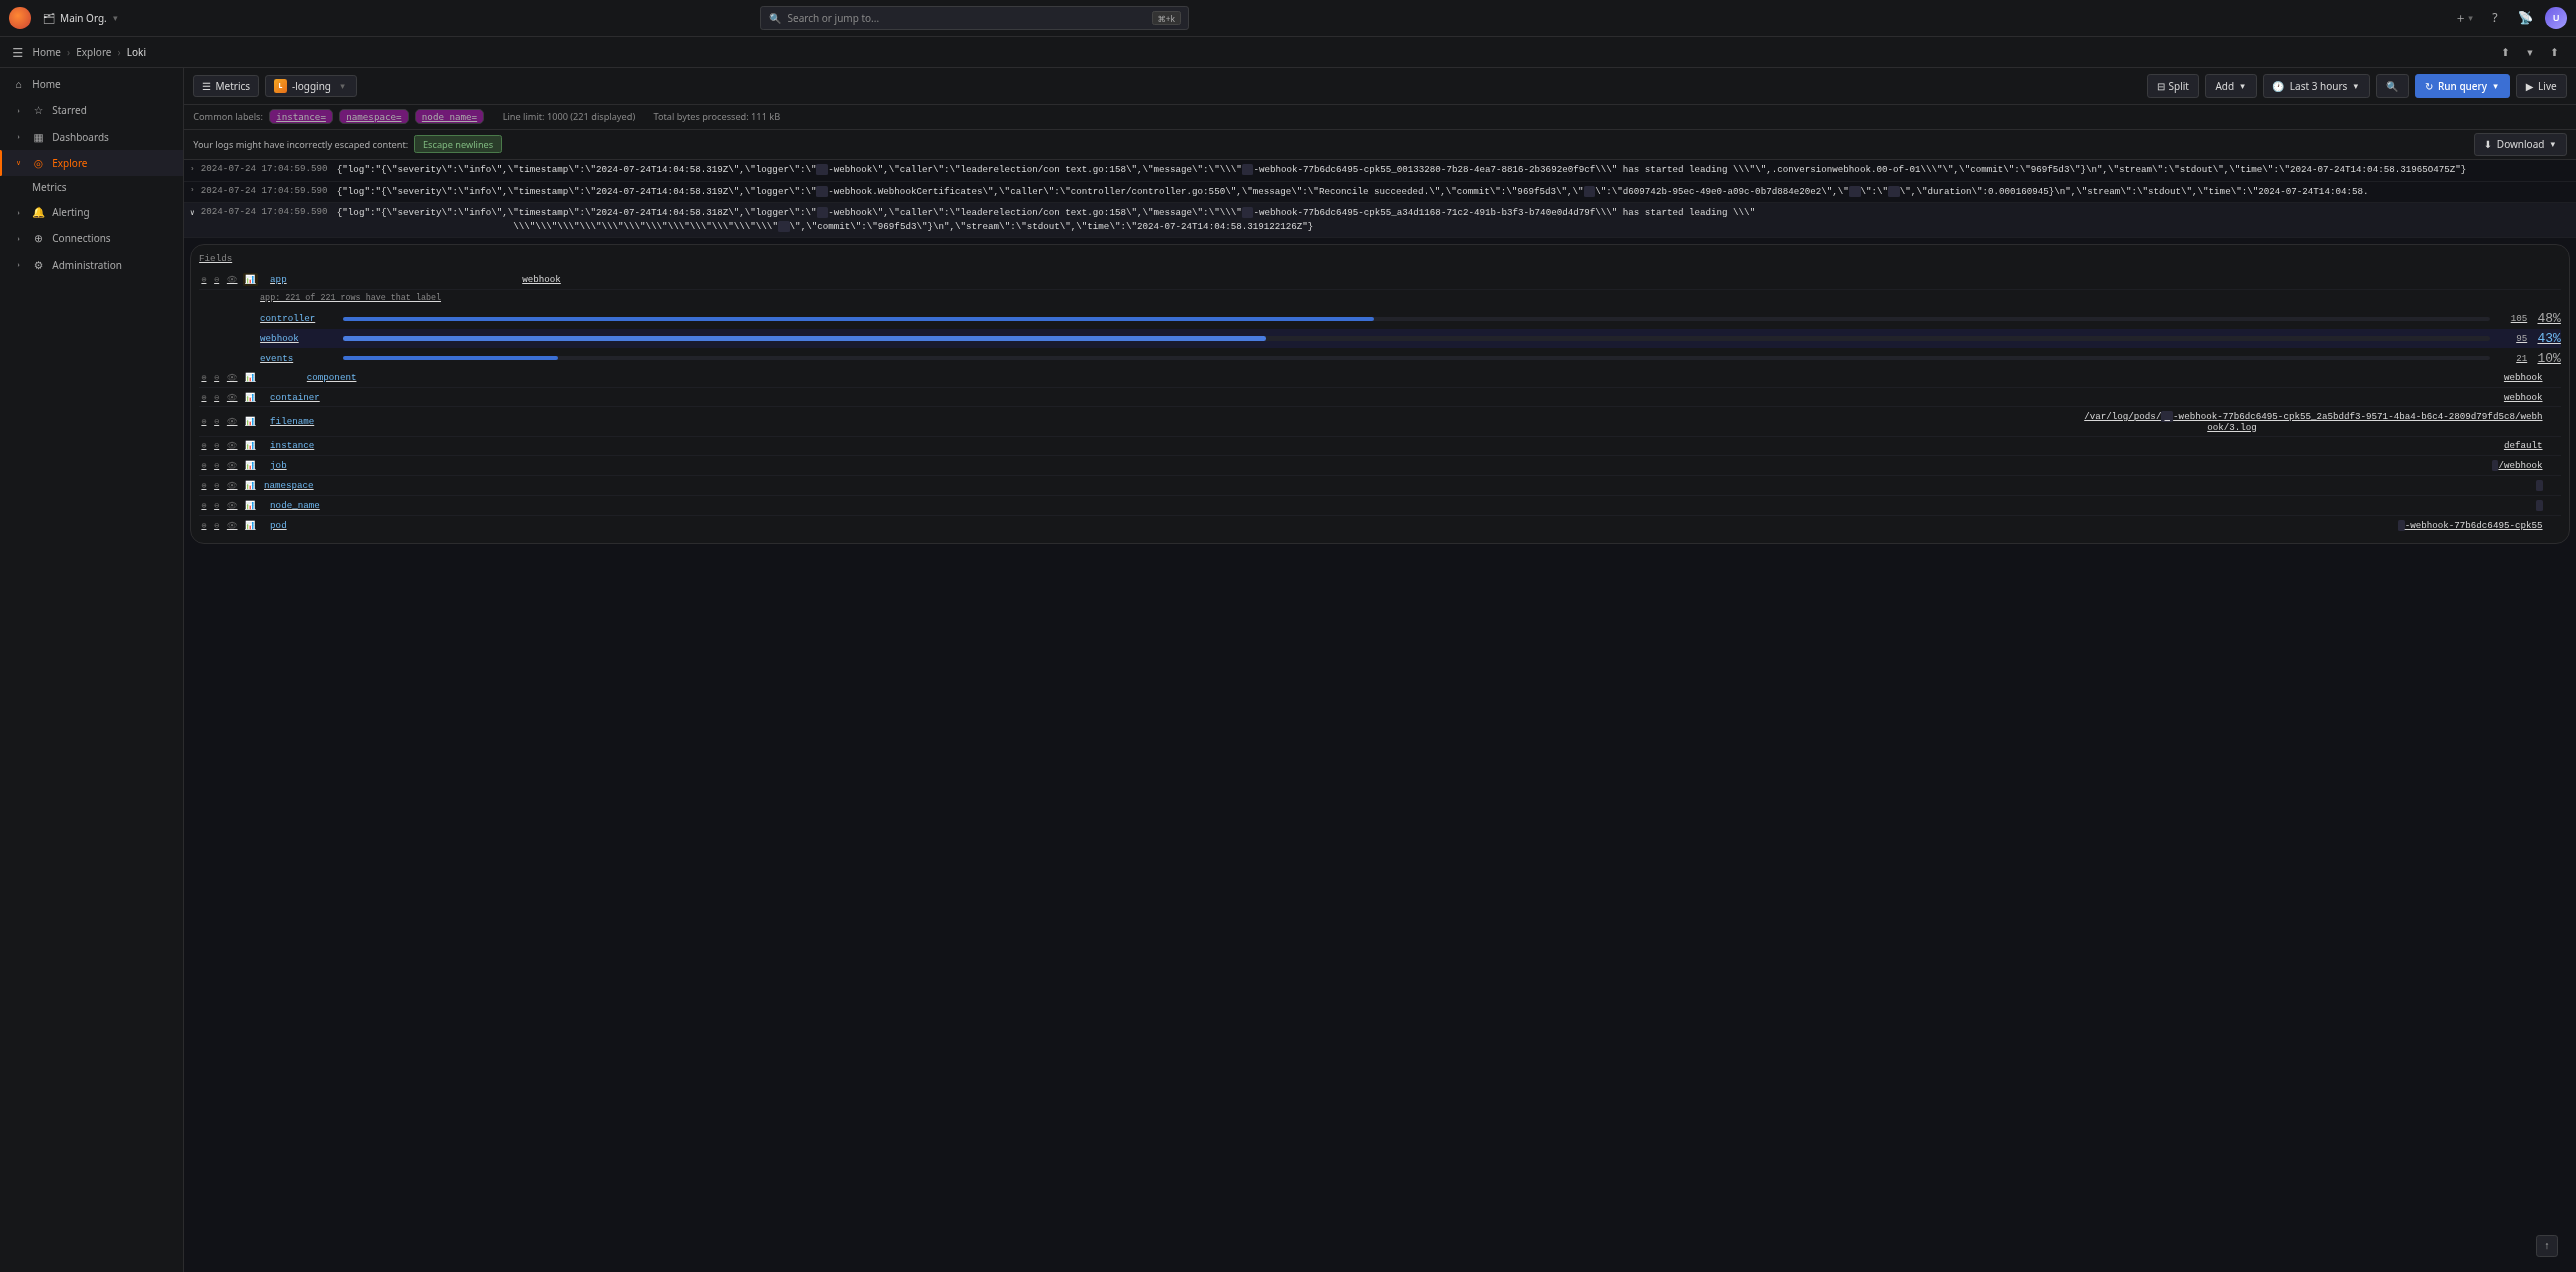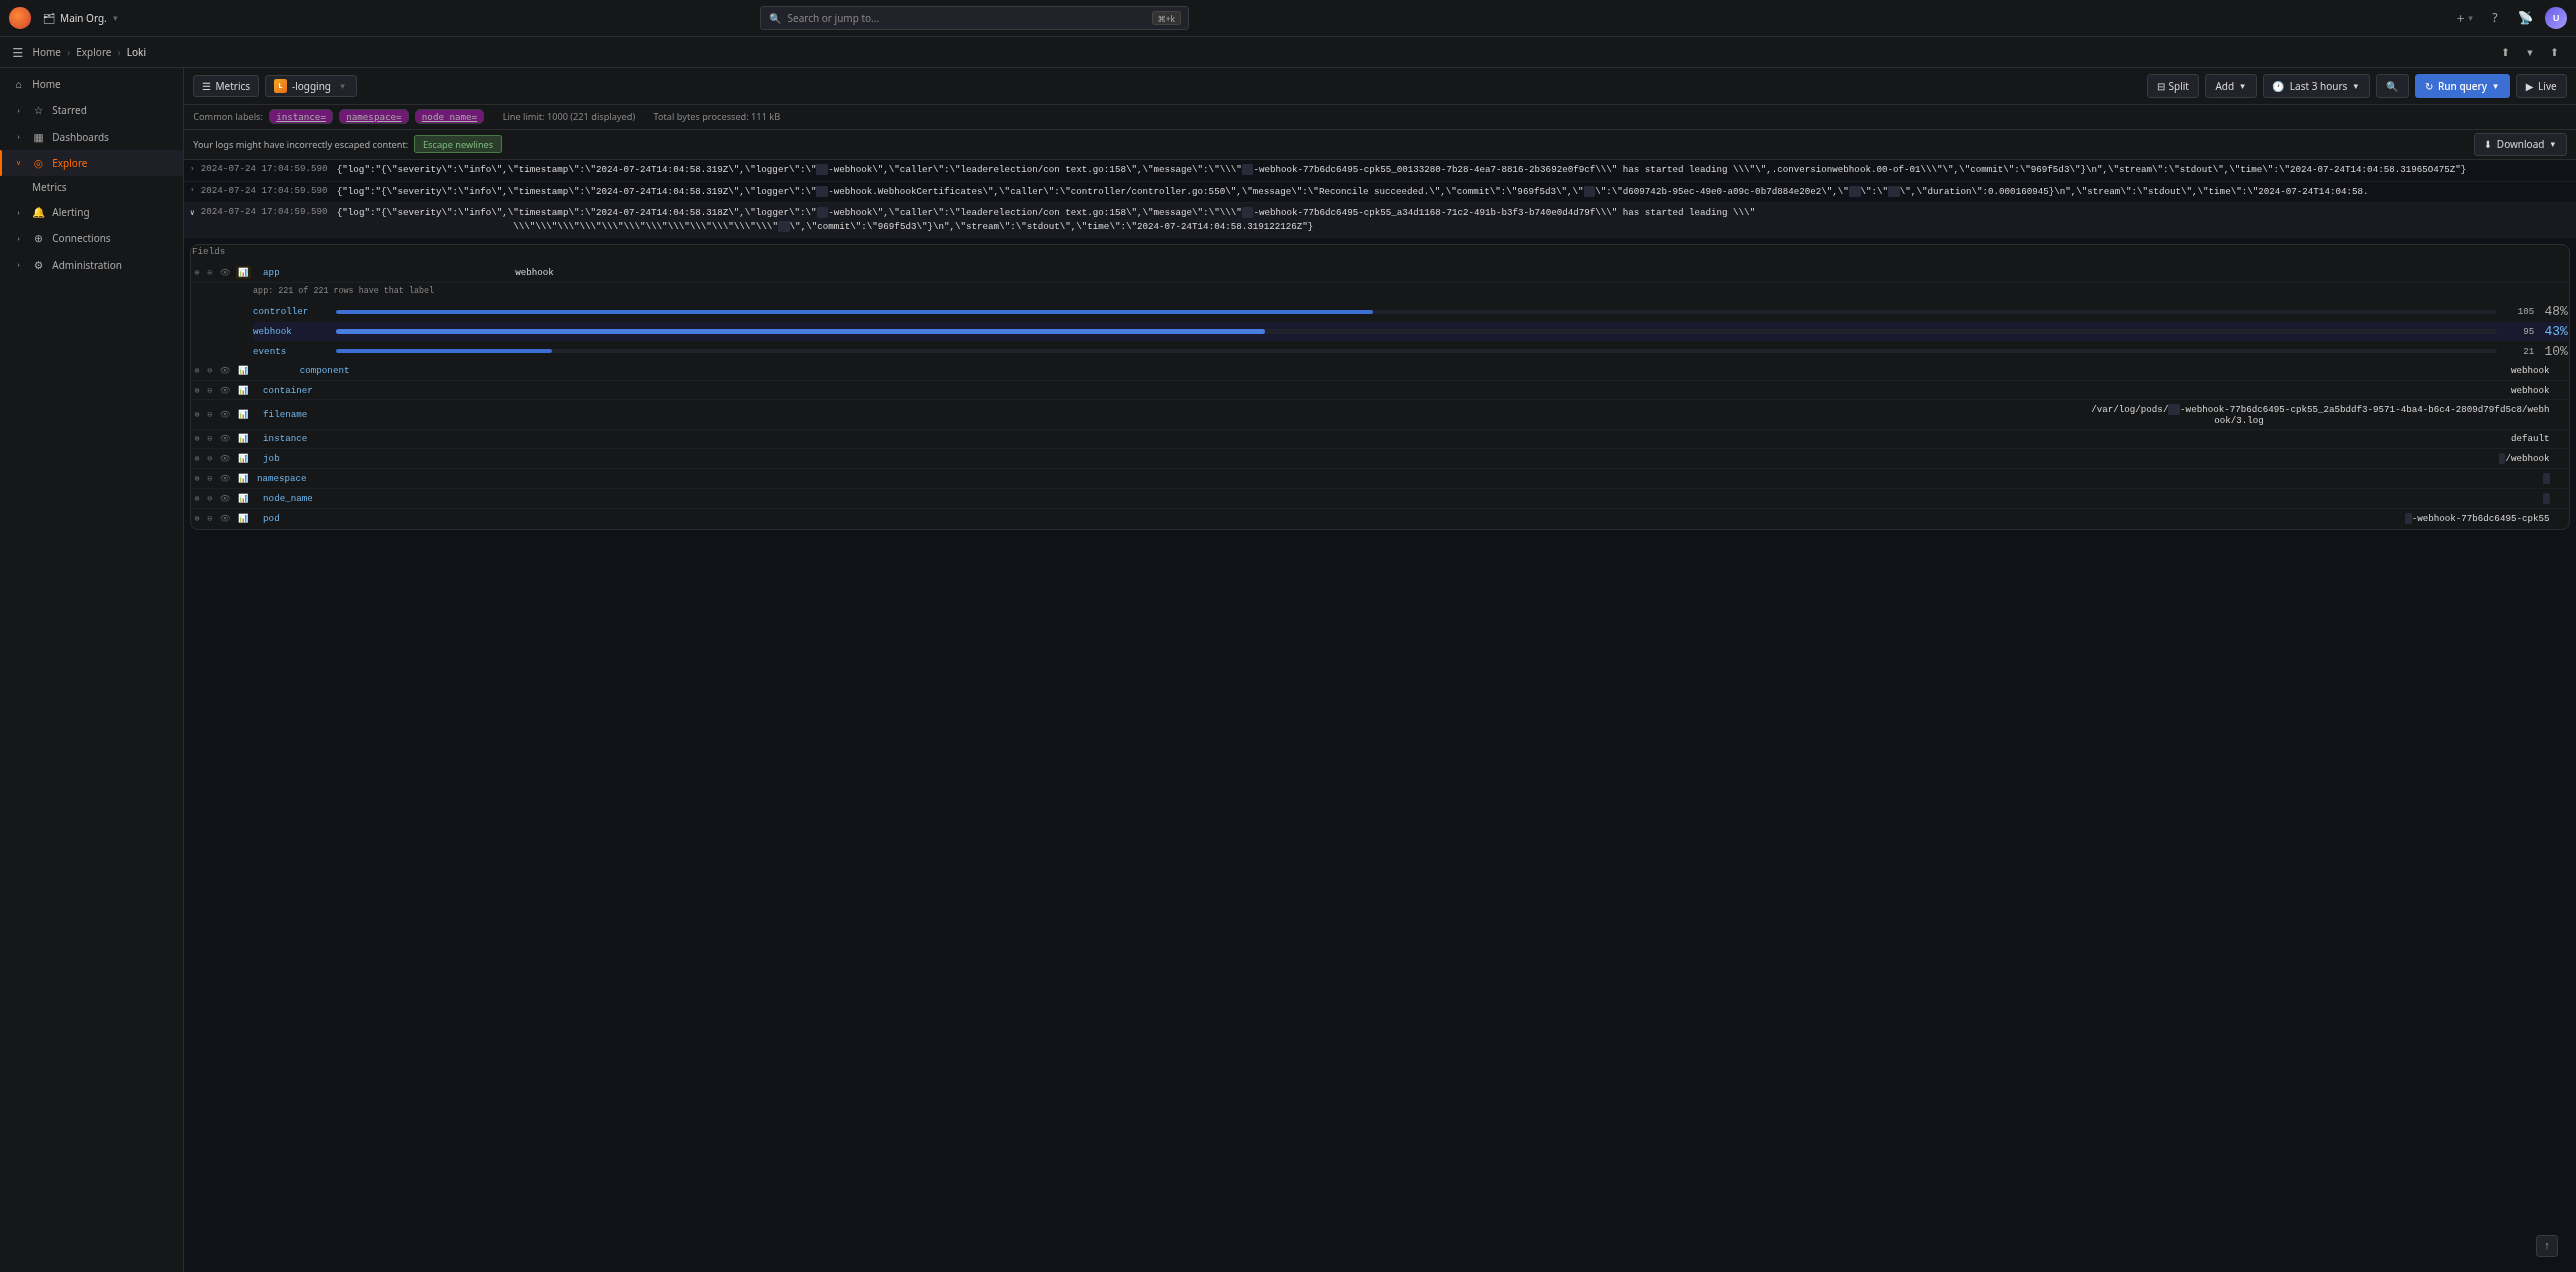--- a/index.html
+++ b/index.html
@@ -241,23 +241,24 @@
       color: #888; flex-shrink: 0; margin-right: 9.2px; white-space: nowrap; font-size: 9.2px;
     }
     .log-content {
       flex: 1; color: #d9d9d9; word-break: break-all; line-height: 1.5;
     }
 
     
     .fields-panel {
       background: #161719;
       border: 0.8px solid #2c2c2e;
-      border-radius: 8px;
+      border-radius: 14px;
       margin: 6.1px;
-      padding: 1px;
+      padding: 8px;
+      text-decoration: underline;
     }
     .fields-title { color: #888; font-size: 9.2px; margin-bottom: 6.1px; }
     .field-row {
       display: flex; align-items: center; gap: 6.1px;
       padding: 3.1px 0;
       border-bottom: 0.8px solid #1e1f24;
       font-size: 9.2px;
     }
     .field-row:last-child { border-bottom: none; }
     .field-actions { display: flex; gap: 3.1px; color: #666; font-size: 8.4px; }

